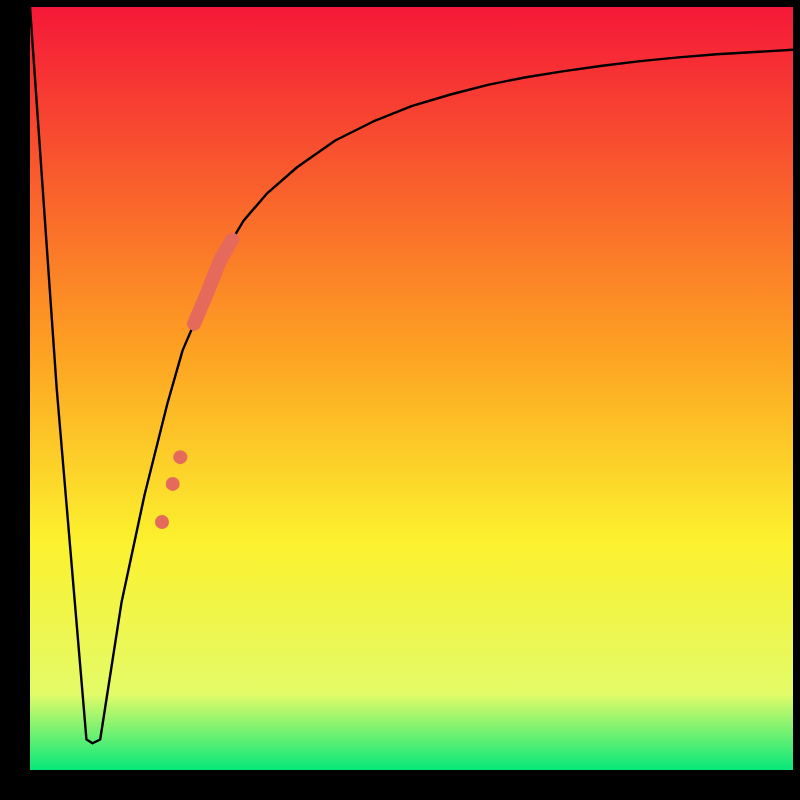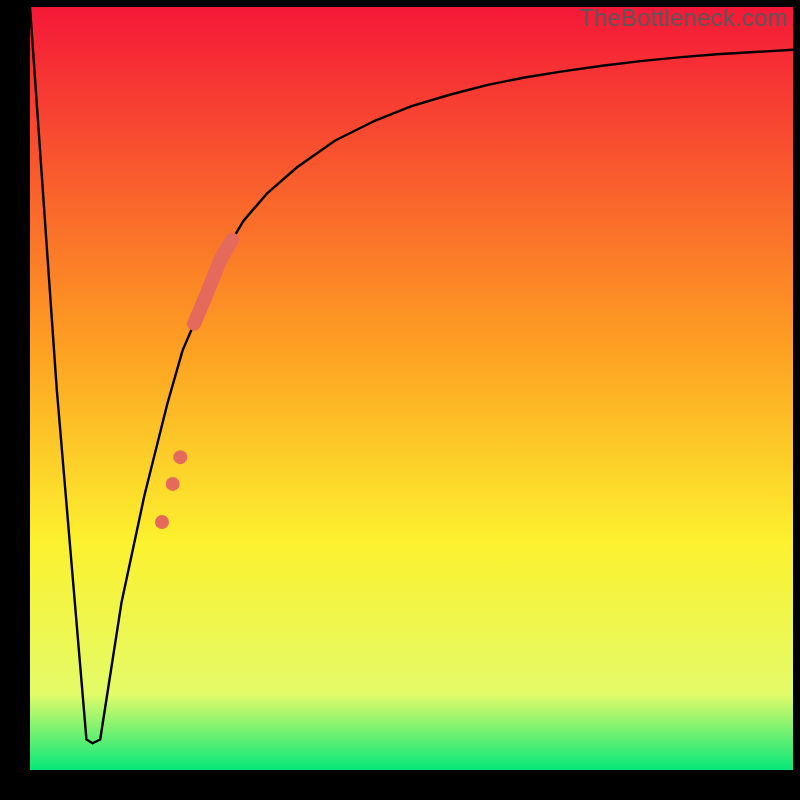--- a/index.html
+++ b/index.html
@@ -28,21 +28,20 @@
     pointer-events: none;
   }
   svg {
     display: block;
   }
 </style>
 </head>
 <body>
 
 <div class="chart-wrap">
-  <div class="watermark">TheBottleneck.com</div>
   <svg id="chart-svg" width="800" height="800" viewBox="0 0 800 800">
     <defs>
       <linearGradient id="bg-grad" x1="0" y1="0" x2="0" y2="1">
         <stop id="g0" offset="0%" stop-color="#f51838"></stop>
         <stop id="g1" offset="45%" stop-color="#fda122"></stop>
         <stop id="g2" offset="70%" stop-color="#fcf12e"></stop>
         <stop id="g3" offset="90%" stop-color="#e3fb68"></stop>
         <stop id="g4" offset="100%" stop-color="#06e77a"></stop>
       </linearGradient>
       <clipPath id="plot-clip">

